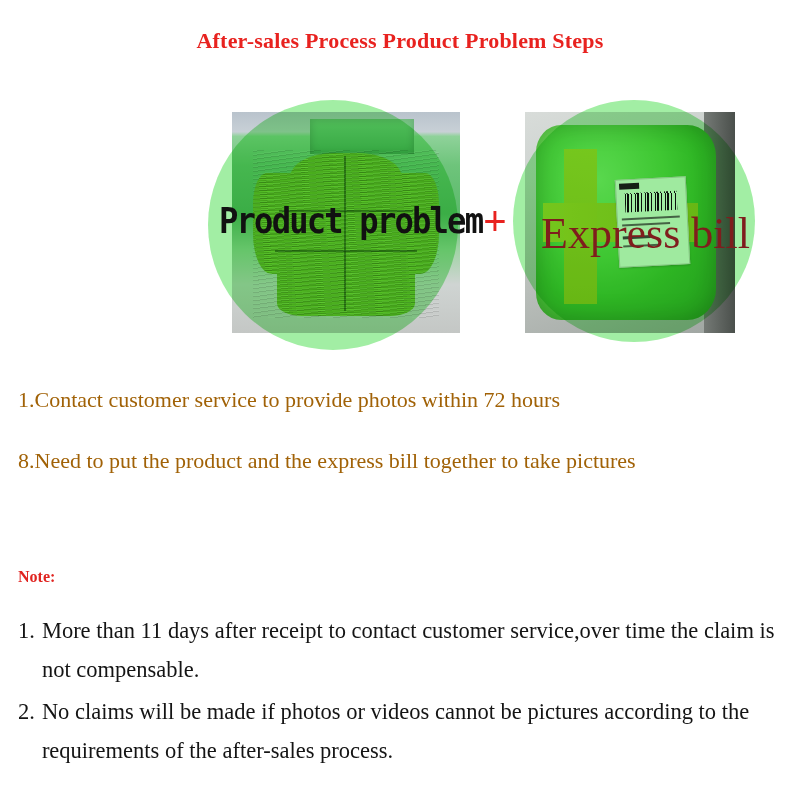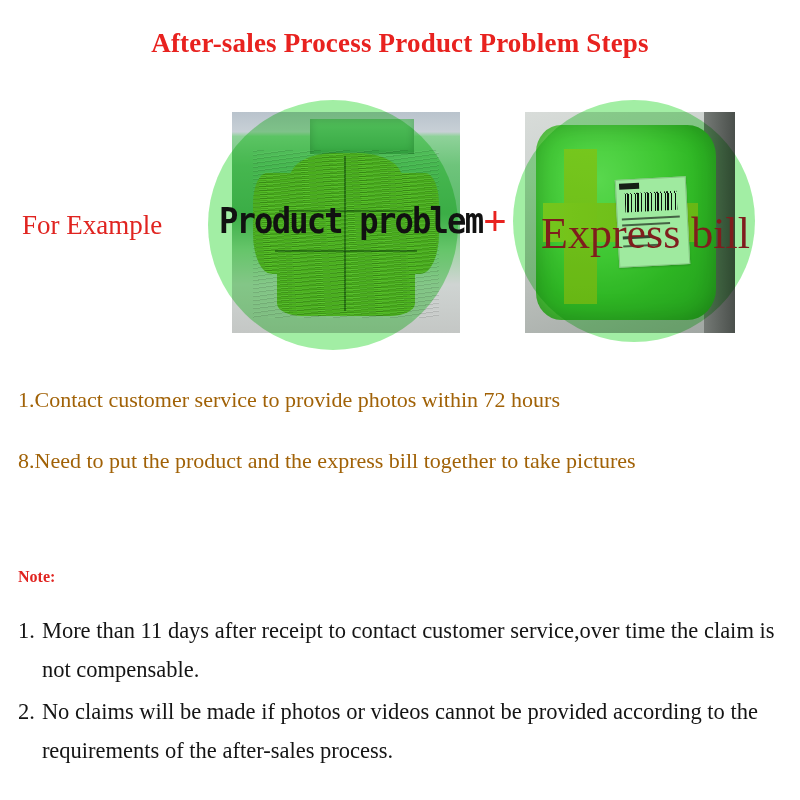--- a/index.html
+++ b/index.html
@@ -18,21 +18,21 @@
 
   
   .title {
     position: absolute;
     top: 28px;
     left: 0;
     width: 800px;
     text-align: center;
     font-family: "Liberation Serif", "DejaVu Serif", serif;
     font-weight: bold;
-    font-size: 27px;
+    font-size: 22px;
     letter-spacing: 0.2px;
     color: #e8221f;
     white-space: nowrap;
   }
 
   
   .example-row {
     position: absolute;
     top: 100px;
     left: 0;
@@ -246,21 +246,20 @@
     flex: 1 1 auto;
   }
 </style>
 </head>
 <body>
 
 <div class="title">After-sales Process Product Problem Steps</div>
 
 <div class="example-row">
 
-  <div class="for-example">For Example</div>
 
   <div class="photo photo-left">
     <div class="bg-left"></div>
     <div class="coat">
       <div class="panel sleeveL"></div>
       <div class="panel sleeveR"></div>
       <div class="panel bodyT"></div>
       <div class="panel bodyM"></div>
       <div class="panel bodyB"></div>
       <div class="seam seamV"></div>
@@ -302,15 +301,15 @@
 
 <div class="note-title">Note:</div>
 
 <div class="notes">
   <div class="note-item">
     <span class="note-num">1.</span>
     <span class="note-text">More than 11 days after receipt to contact customer service,over time the claim is not compensable.</span>
   </div>
   <div class="note-item">
     <span class="note-num">2.</span>
-    <span class="note-text">No claims will be made if photos or videos cannot be provided according to the requirements of the after-sales process.</span>
+    <span class="note-text">No claims will be made if photos or videos cannot be pictures according to the requirements of the after-sales process.</span>
   </div>
 </div>
 
 </body></html>

